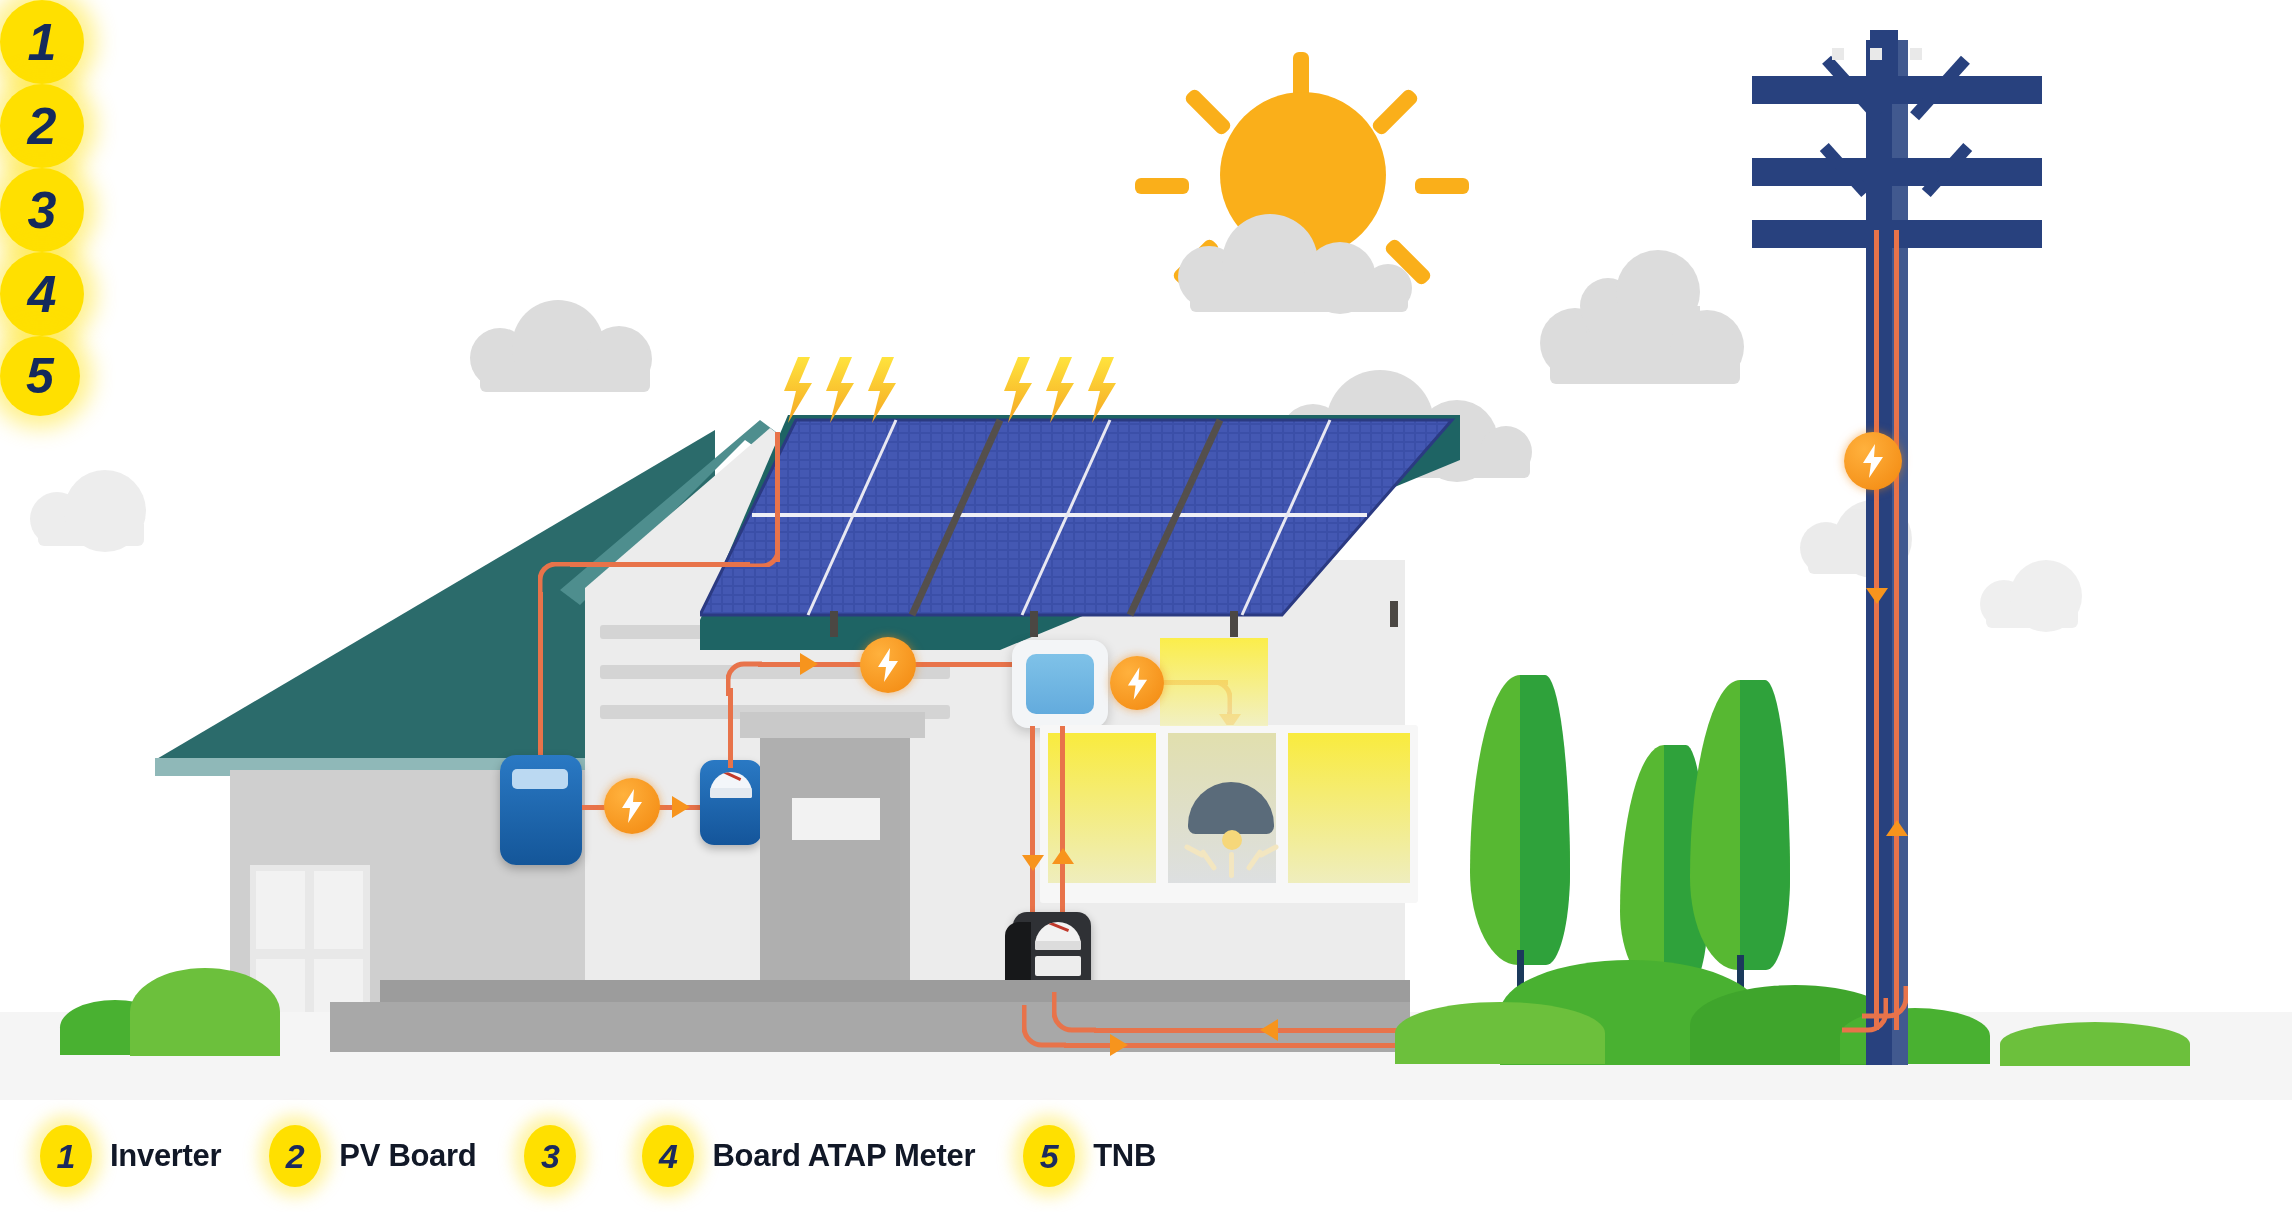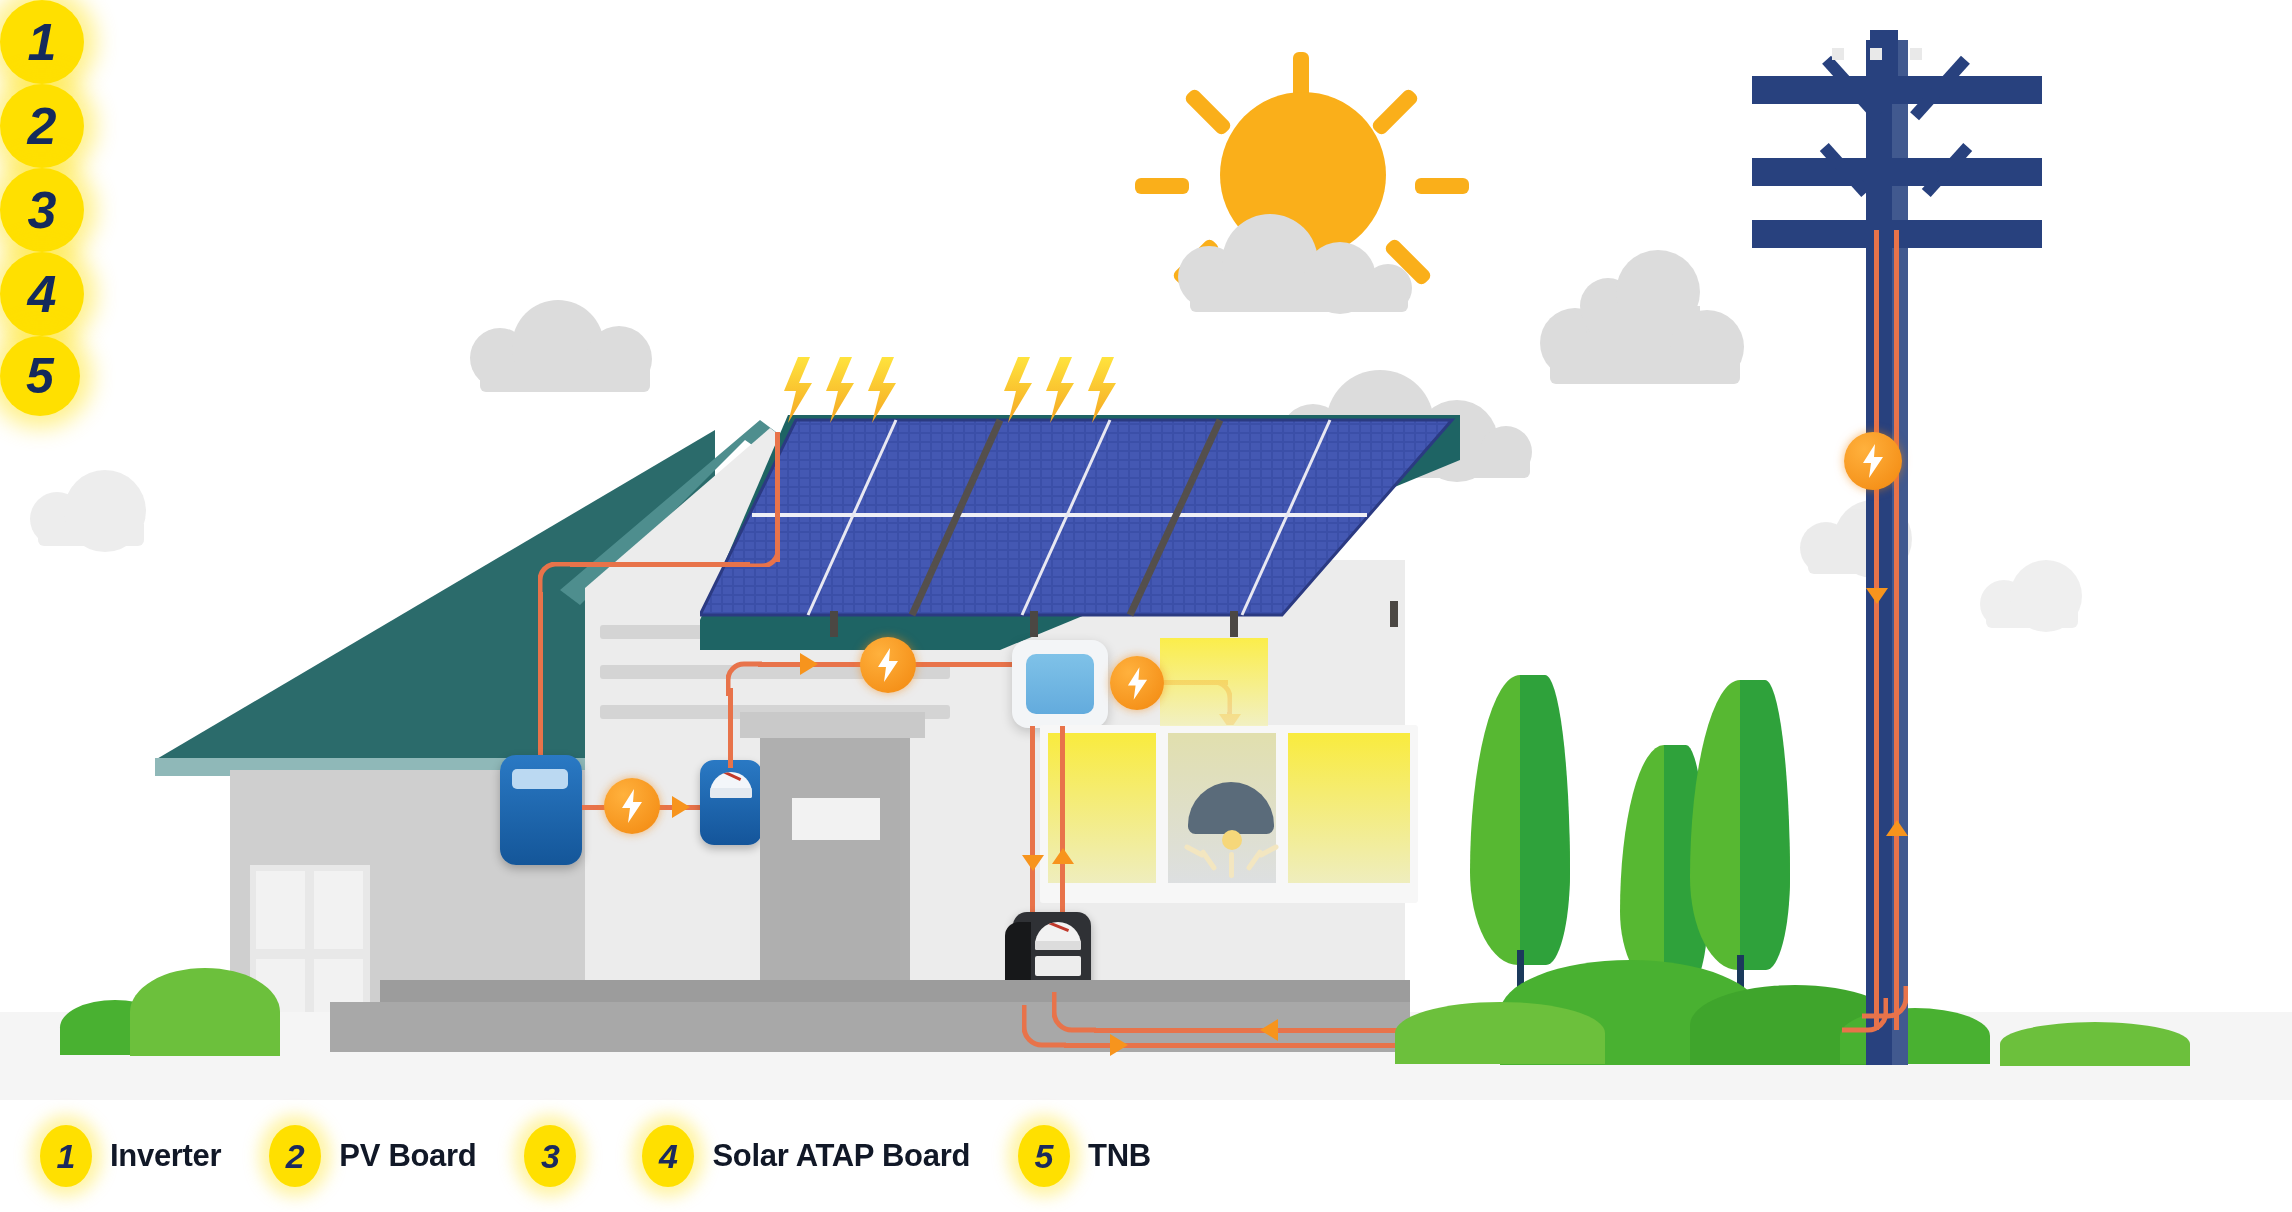--- a/index.html
+++ b/index.html
@@ -491,21 +491,21 @@
     <div class="legend-item">
       <div class="legend-badge">
         <span>3</span>
       </div>
     </div>
 
     <div class="legend-item">
       <div class="legend-badge">
         <span>4</span>
       </div>
-      <div class="legend-label">Solar ATAP Board</div>
+      <div class="legend-label">Board ATAP Meter</div>
     </div>
 
     <div class="legend-item">
       <div class="legend-badge">
         <span>5</span>
       </div>
       <div class="legend-label">TNB</div>
     </div>
 
   </div>

